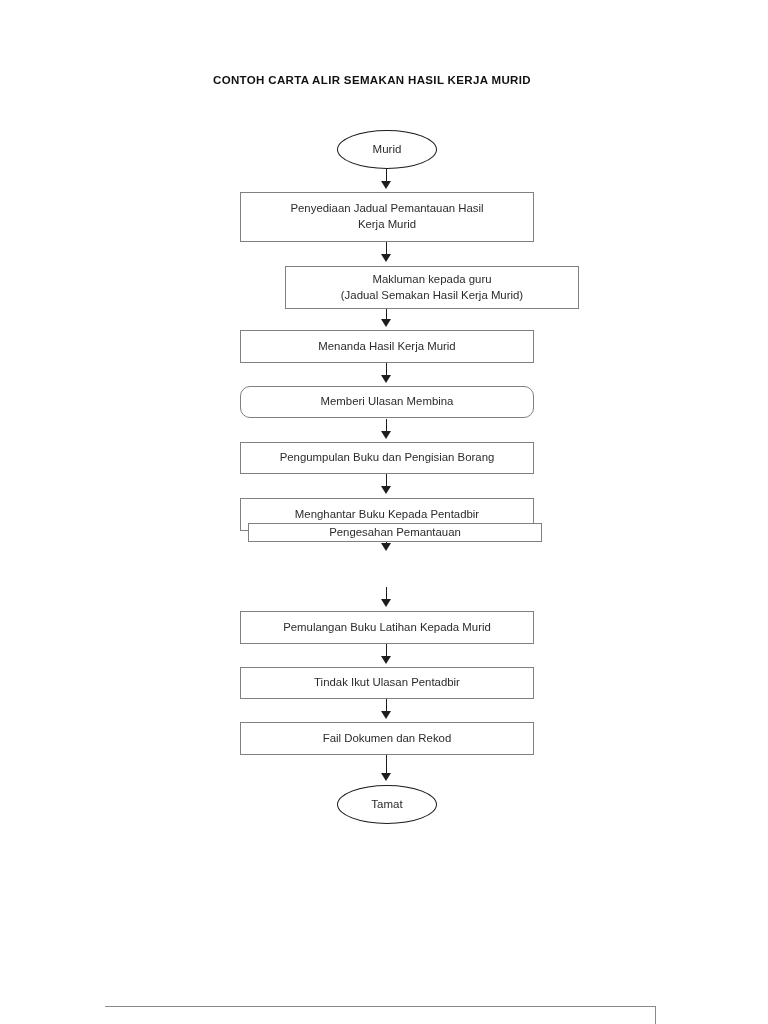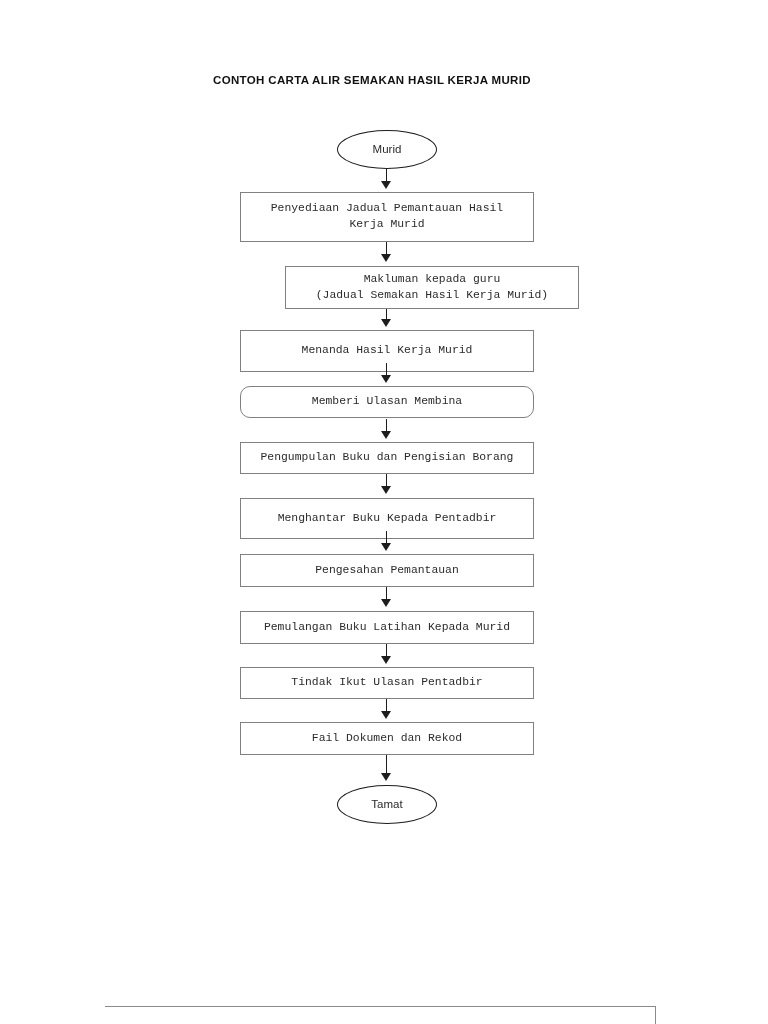--- a/index.html
+++ b/index.html
@@ -72,21 +72,20 @@
     background: #ffffff;
     box-sizing: border-box;
     display: flex;
     align-items: center;
     justify-content: center;
     text-align: center;
     font-size: 11.4px;
     color: #2b2b2b;
     line-height: 1.38;
     padding: 3px 6px;
-    font-family: Liberation Mono, monospace;
   }
   .node .label {
     display: block;
     width: 100%;
   }
   .node .l2 { display: block; }
 
   
   .conn {
     position: absolute;
@@ -145,49 +144,49 @@
     <div class="node" style="top:266px; height:43px;margin-left:45px;">
       <span class="label">
         <span>Makluman kepada guru</span>
         <span class="l2">(Jadual Semakan Hasil Kerja Murid)</span>
       </span>
     </div>
 
     <div class="conn" style="top:309px; height:12px;"></div>
     <div class="arrowhead" style="top:319px;"></div>
 
-    <div class="node" style="top:330px; height:42px;">
+    <div class="node" style="top:330px; height:33px;">
       <span class="label">Menanda Hasil Kerja Murid</span>
     </div>
 
     <div class="conn" style="top:363px; height:12px;"></div>
     <div class="arrowhead" style="top:375px;"></div>
 
     <div class="node" style="top:386px; height:32px;border-radius:10px;">
       <span class="label">Memberi Ulasan Membina</span>
     </div>
 
     <div class="conn" style="top:419px; height:12px;"></div>
     <div class="arrowhead" style="top:431px;"></div>
 
     <div class="node" style="top:442px; height:32px;">
       <span class="label">Pengumpulan Buku dan Pengisian Borang</span>
     </div>
 
     <div class="conn" style="top:474px; height:12px;"></div>
     <div class="arrowhead" style="top:486px;"></div>
 
-    <div class="node" style="top:498px; height:41px;">
+    <div class="node" style="top:498px; height:33px;">
       <span class="label">Menghantar Buku Kepada Pentadbir</span>
     </div>
 
     <div class="conn" style="top:531px; height:12px;"></div>
     <div class="arrowhead" style="top:543px;"></div>
 
-    <div class="node" style="top:554px; height:33px;">
+    <div class="node" style="top:523px; height:19px;margin-left:8px;">
       <span class="label">Pengesahan Pemantauan</span>
     </div>
 
     <div class="conn" style="top:587px; height:12px;"></div>
     <div class="arrowhead" style="top:599px;"></div>
 
     <div class="node" style="top:611px; height:33px;">
       <span class="label">Pemulangan Buku Latihan Kepada Murid</span>
     </div>
 

